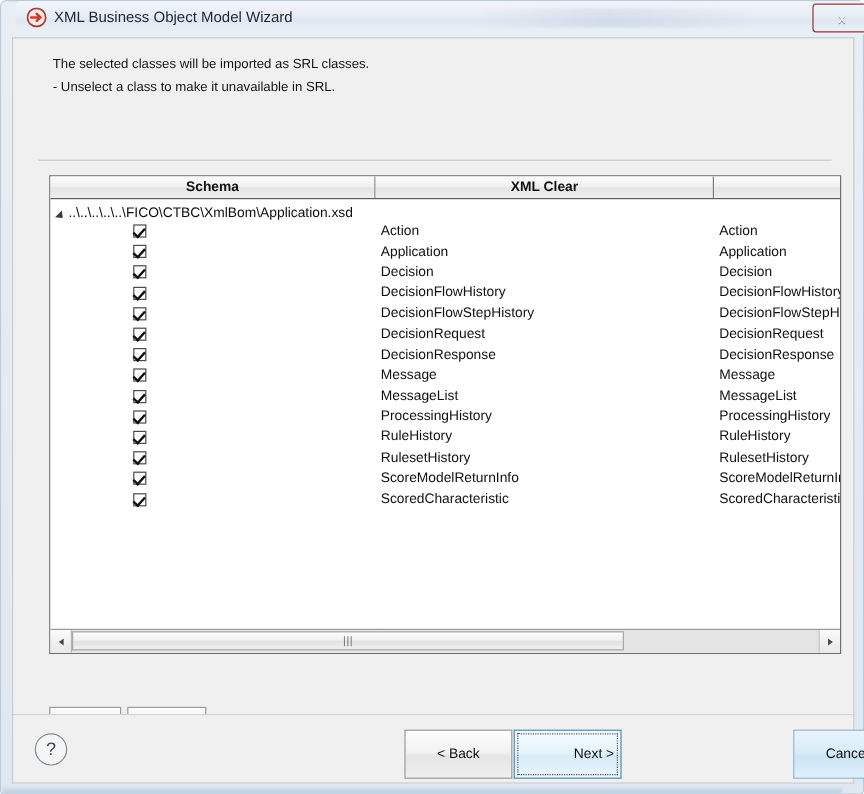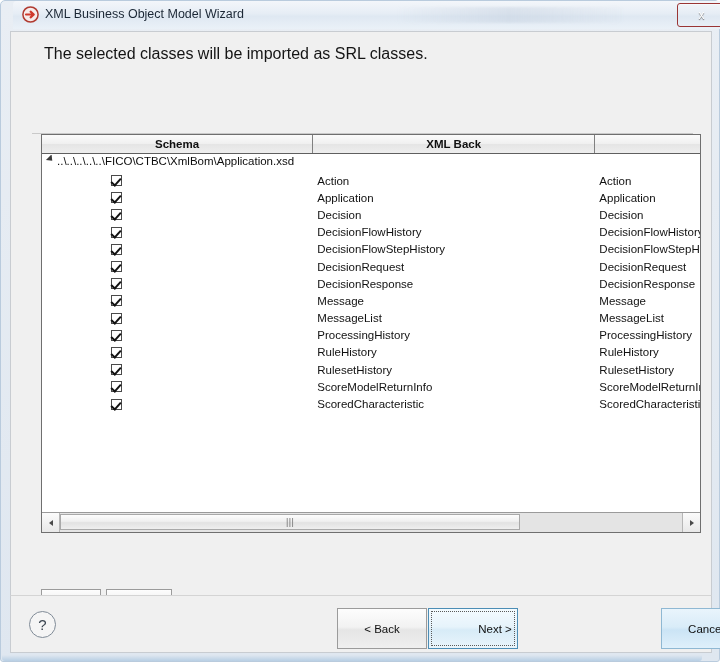--- a/index.html
+++ b/index.html
@@ -93,39 +93,39 @@
     border-bottom: none;
   }
 
   .instructions {
     position: absolute;
     left: 33px;
     top: 13px;
     width: 640px;
   }
   .instructions div {
-    font-size: 16px;
+    font-size: 11px;
     color: #141414;
     line-height: 18.5px;
     white-space: nowrap;
   }
   .hr-sep {
     position: absolute;
     left: 21px;
     top: 101px;
     width: 661px;
     height: 1px;
     background: #c9c9c9;
   }
 
   
   .table-panel {
     position: absolute;
     left: 30px;
-    top: 102px;
+    top: 114px;
     width: 660px;
     height: 399px;
     box-sizing: border-box;
     border: 1px solid #6f6f6f;
     background: #ffffff;
     overflow: hidden;
   }
   .thead {
     position: absolute;
     left: 0; top: 0;
@@ -159,21 +159,21 @@
     left: 0; top: 20px;
     width: 100%;
     height: 357px;
     overflow: hidden;
     background: #ffffff;
   }
   .root-row {
     position: relative;
     height: 17px;
     display: flex;
-    align-items: flex-start;
+    align-items: flex-end;
     padding-left: 6px;
     box-sizing: border-box;
   }
   .expander {
     width: 0; height: 0;
     border-left: 5px solid #3a3a3a;
     border-top: 4px solid transparent;
     border-bottom: 4px solid transparent;
     margin-right: 4px;
     transform: rotate(45deg);
@@ -421,32 +421,33 @@
     <div class="title-text">XML Business Object Model Wizard</div>
     <div class="close-btn">
       <div class="x">x</div>
     </div>
   </div>
 
   <div class="content">
 
     <div class="instructions">
       <div>The selected classes will be imported as SRL classes.</div>
+      <div>- Unselect a class to make it unavailable in SRL.</div>
     </div>
 
     <div class="hr-sep"></div>
 
     <div class="table-panel">
 
       <div class="thead">
         <div class="th c1">
           <span>Schema</span>
         </div>
         <div class="th c2">
-          <span>XML Back</span>
+          <span>XML Clear</span>
         </div>
         <div class="th c3">
           <span></span>
         </div>
       </div>
 
       <div class="vline v1"></div>
       <div class="vline v2"></div>
 
       <div class="tbody">

